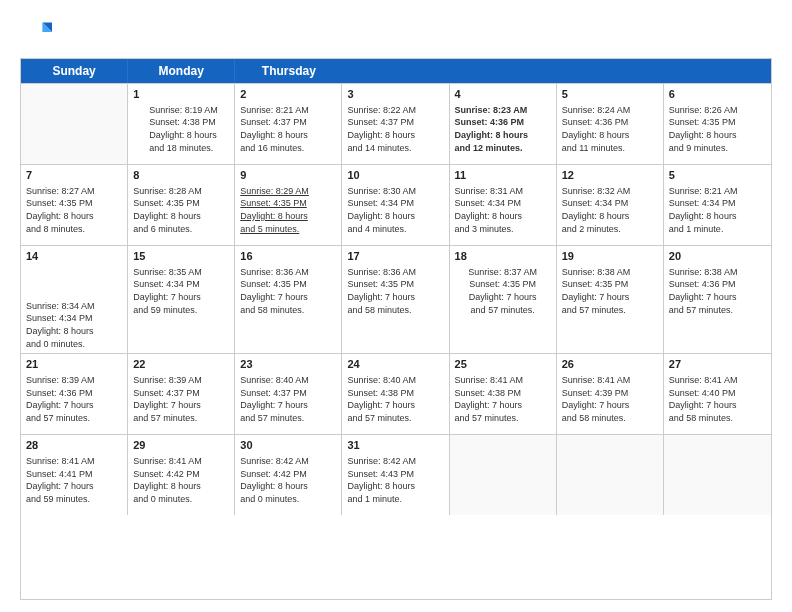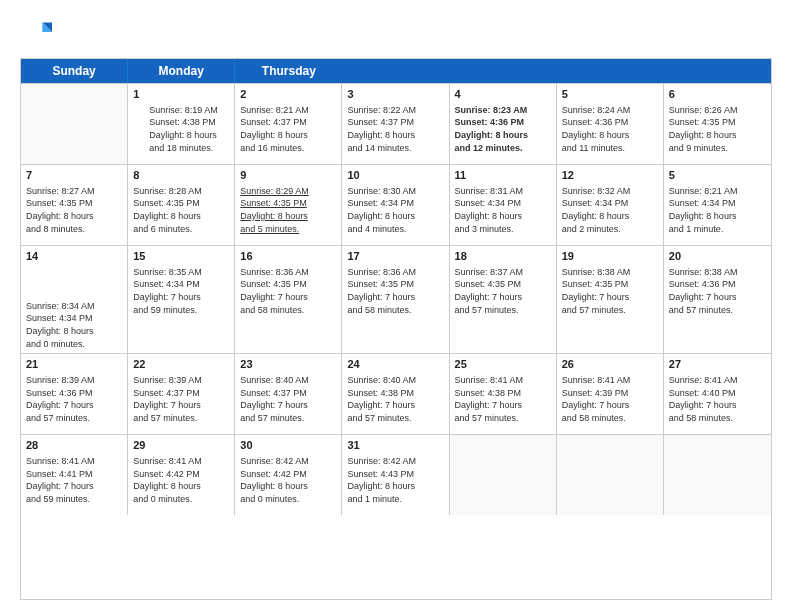--- a/index.html
+++ b/index.html
@@ -250,21 +250,21 @@
           </div>
           <div class="cal-cell">
             <span class="day-num">17</span>
             <div class="cell-info" style="white-space: pre-line;">Sunrise: 8:36 AM
 Sunset: 4:35 PM
 Daylight: 7 hours
 and 58 minutes.</div>
           </div>
           <div class="cal-cell">
             <span class="day-num">18</span>
-            <div class="cell-info" style="white-space: pre-line;">Sunrise: 8:37 AM
+            <div class="cell-info" style="white-space: pre-line; text-align: center;">Sunrise: 8:37 AM
 Sunset: 4:35 PM
 Daylight: 7 hours
 and 57 minutes.</div>
           </div>
           <div class="cal-cell">
             <span class="day-num">19</span>
             <div class="cell-info" style="white-space: pre-line;">Sunrise: 8:38 AM
 Sunset: 4:35 PM
 Daylight: 7 hours
 and 57 minutes.</div>

